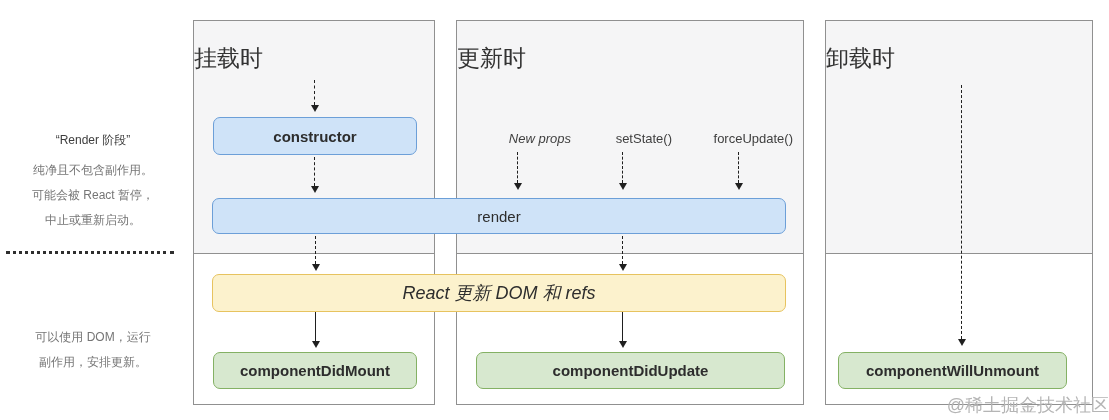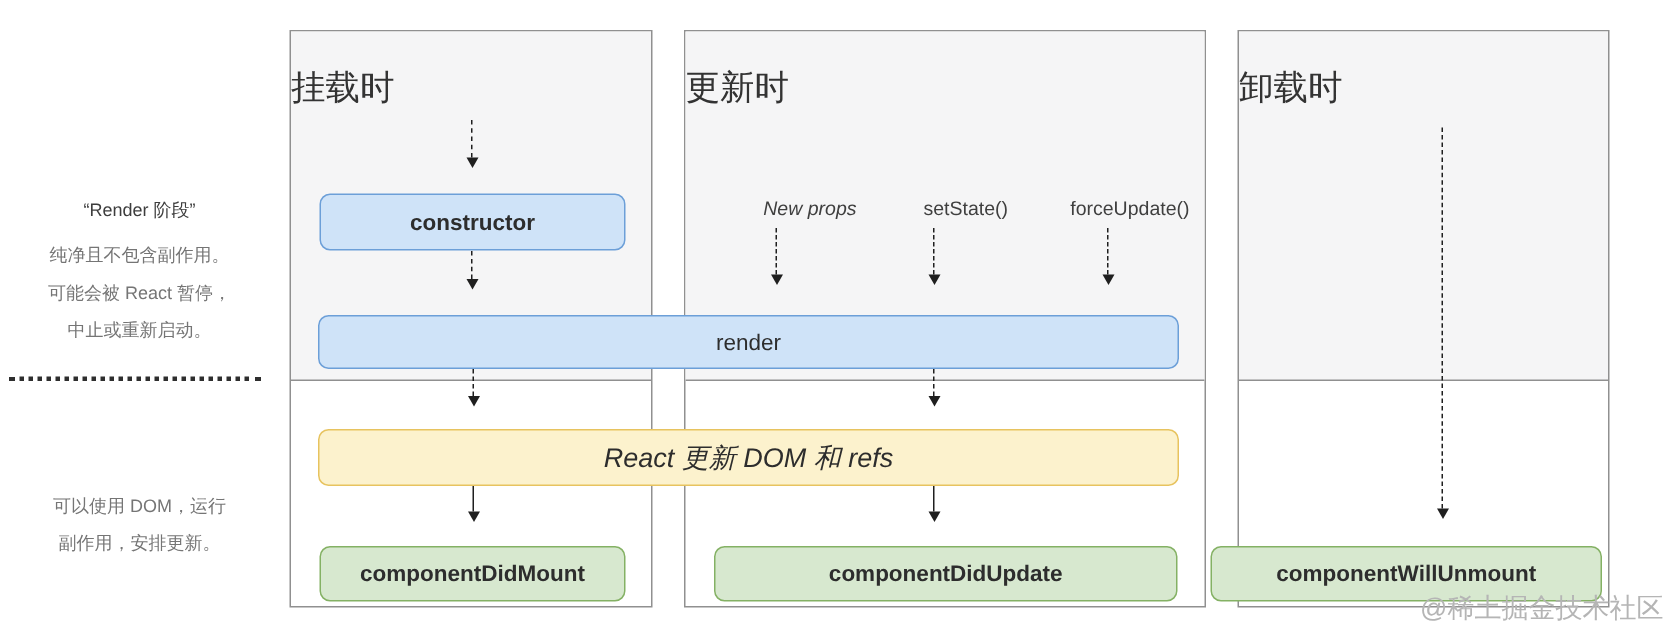--- a/index.html
+++ b/index.html
@@ -12,21 +12,21 @@
   .phase-title{position:absolute;width:186px;text-align:center;font-size:12px;color:#3d3d3d;}
   .phase-desc{position:absolute;width:186px;text-align:center;font-size:12px;color:#757575;line-height:25px;}
   .dotted-divider{position:absolute;left:6px;top:251px;width:168px;border-top:3px dotted #2e2e2e;}
   
   .column{position:absolute;top:20px;height:385px;background:#fff;border:1px solid var(--column-border);box-sizing:border-box;}
   .render-zone{height:232px;background:var(--render-zone-bg);border-bottom:1px solid var(--column-border);}
   .column-title{position:absolute;top:22px;left:0;width:100%;font-size:23px;color:#333;}
   
   .node{
     position:absolute;display:flex;align-items:center;justify-content:center;
-    box-sizing:border-box;border-radius:7px;font-size:15px;color:var(--text-dark);margin-top:12px;
+    box-sizing:border-box;border-radius:7px;font-size:15px;color:var(--text-dark);
   }
   .node.blue{background:var(--blue-fill);border:1px solid var(--blue-border);font-weight:600;}
   .node.blue.wide{font-weight:400;}
   .node.yellow{background:var(--yellow-fill);border:1px solid var(--yellow-border);font-style:italic;font-size:18px;}
   .node.green{background:var(--green-fill);border:1px solid var(--green-border);font-weight:600;}
   
   .trigger{position:absolute;text-align:right;font-size:13px;color:#3f3f3f;}
   .trigger.italic{font-style:italic;}
   
   .arrow{position:absolute;width:0;border-left:1px dashed var(--arrow);}
@@ -59,21 +59,21 @@
   </div>
 
   <div class="column" style="left:193px;width:242px">
     <div class="render-zone"></div>
     <div class="column-title">挂载时</div>
   </div>
   <div class="column" style="left:456px;width:348px">
     <div class="render-zone"></div>
     <div class="column-title">更新时</div>
   </div>
-  <div class="column" style="left:825px;width:248px">
+  <div class="column" style="left:825px;width:268px">
     <div class="render-zone"></div>
     <div class="column-title">卸载时</div>
   </div>
 
   <div class="trigger italic" style="left:467px;top:131px;width:104px">New props</div>
   <div class="trigger" style="left:572px;top:131px;width:100px">setState()</div>
   <div class="trigger" style="left:683px;top:131px;width:110px">forceUpdate()</div>
 
   <div class="arrow" style="left:314px;top:80px;height:25px"></div>
   <div class="arrow" style="left:314px;top:157px;height:29px"></div>
@@ -84,17 +84,17 @@
   <div class="arrow" style="left:622px;top:236px;height:28px"></div>
   <div class="arrow" style="left:961px;top:85px;height:254px"></div>
   <div class="arrow solid" style="left:315px;top:312px;height:29px"></div>
   <div class="arrow solid" style="left:622px;top:312px;height:29px"></div>
 
   <div class="node blue" style="left:213px;top:117px;width:204px;height:38px">constructor</div>
   <div class="node blue wide" style="left:212px;top:198px;width:574px;height:36px">render</div>
   <div class="node yellow" style="left:212px;top:274px;width:574px;height:38px">React 更新 DOM 和 refs</div>
   <div class="node green" style="left:213px;top:352px;width:204px;height:37px">componentDidMount</div>
   <div class="node green" style="left:476px;top:352px;width:309px;height:37px">componentDidUpdate</div>
-  <div class="node green" style="left:807px;top:352px;width:261px;height:37px">componentWillUnmount</div>
+  <div class="node green" style="left:838px;top:352px;width:229px;height:37px">componentWillUnmount</div>
 
   <div class="watermark">@稀土掘金技术社区</div>
 
 </div>
 
 </body></html>

